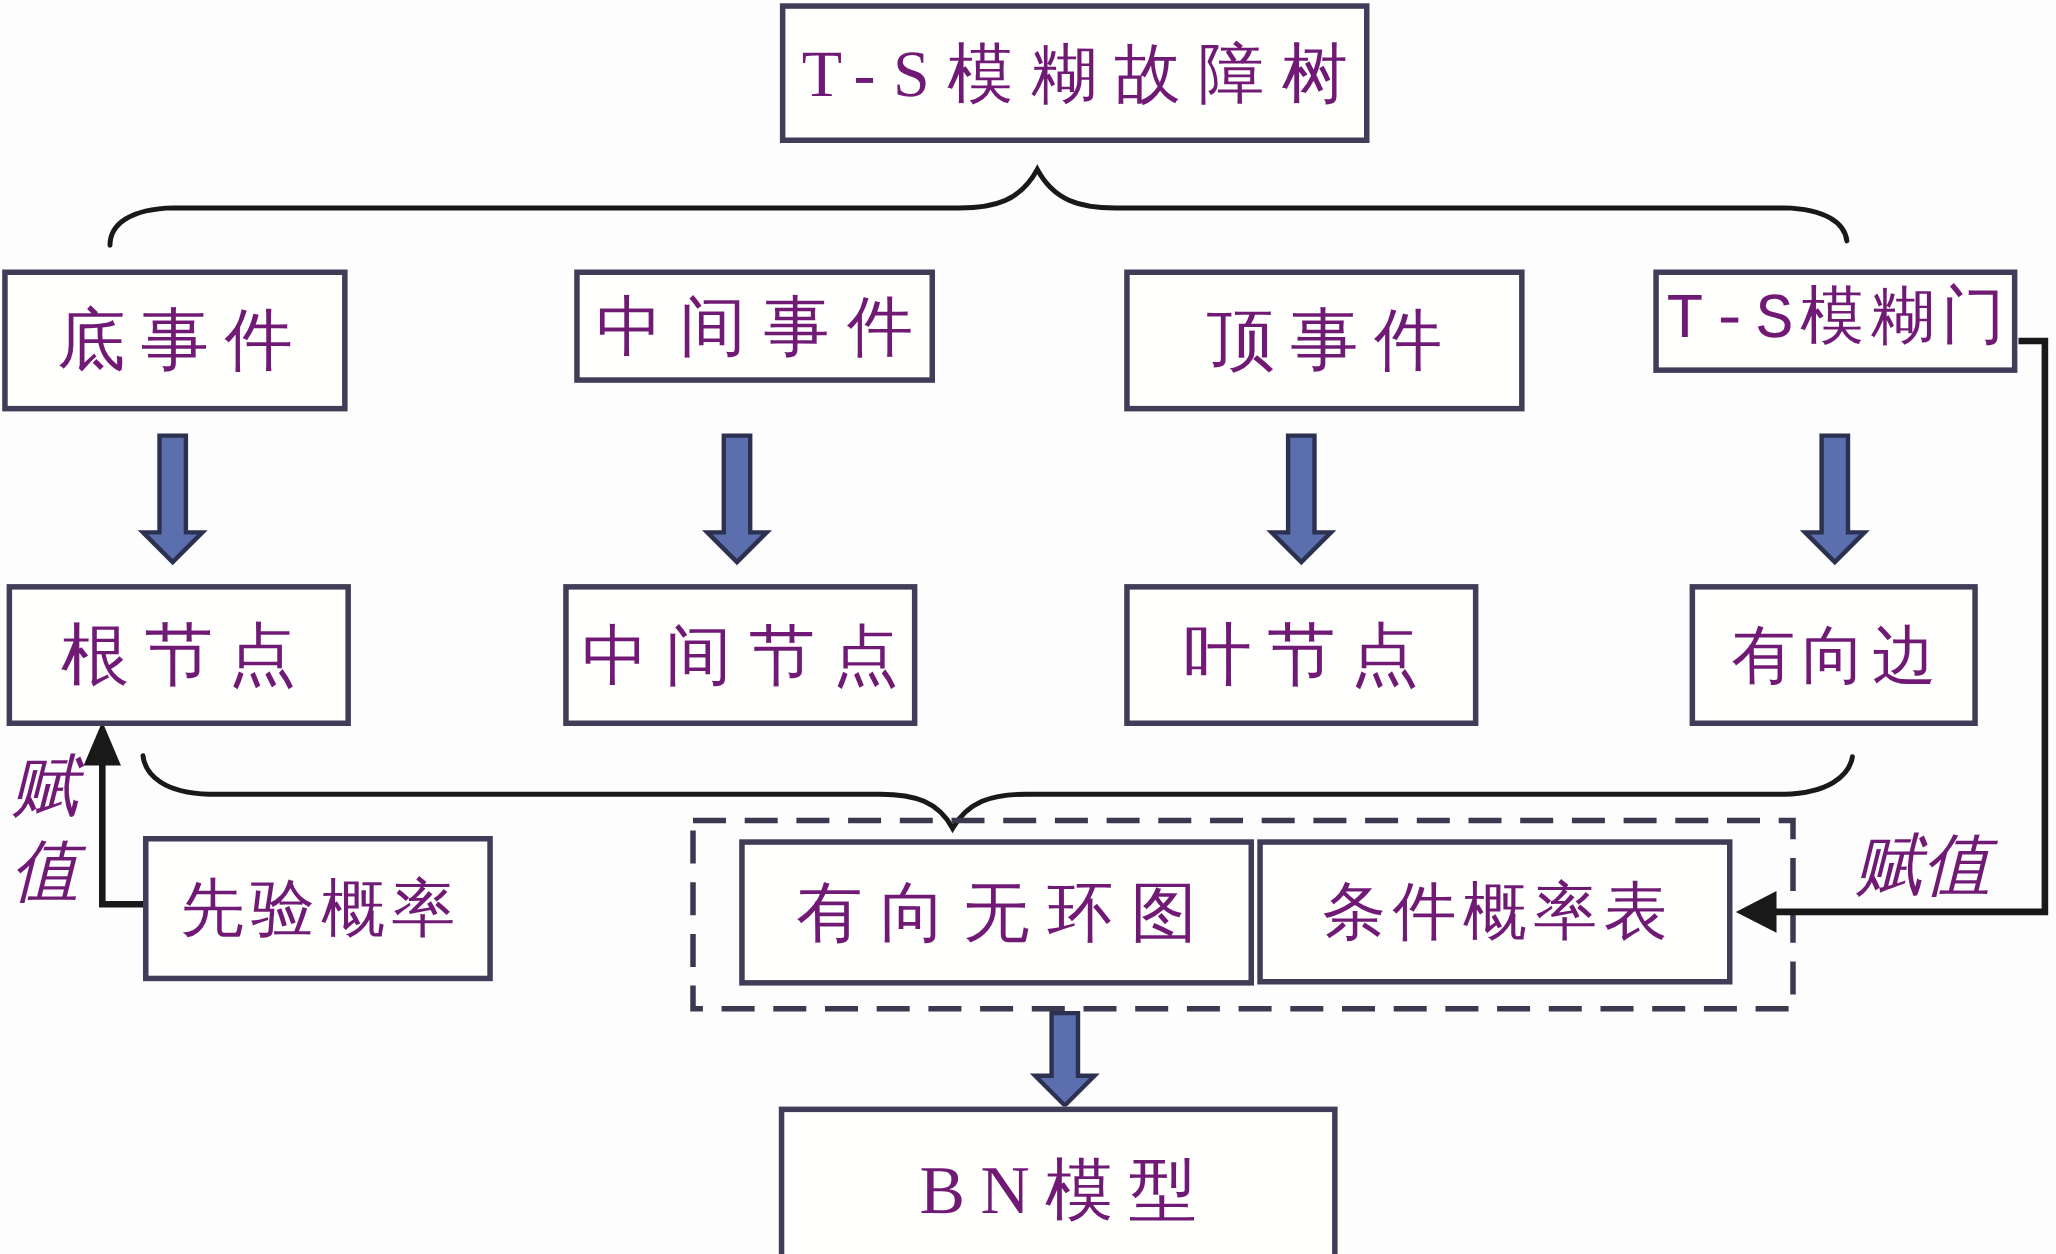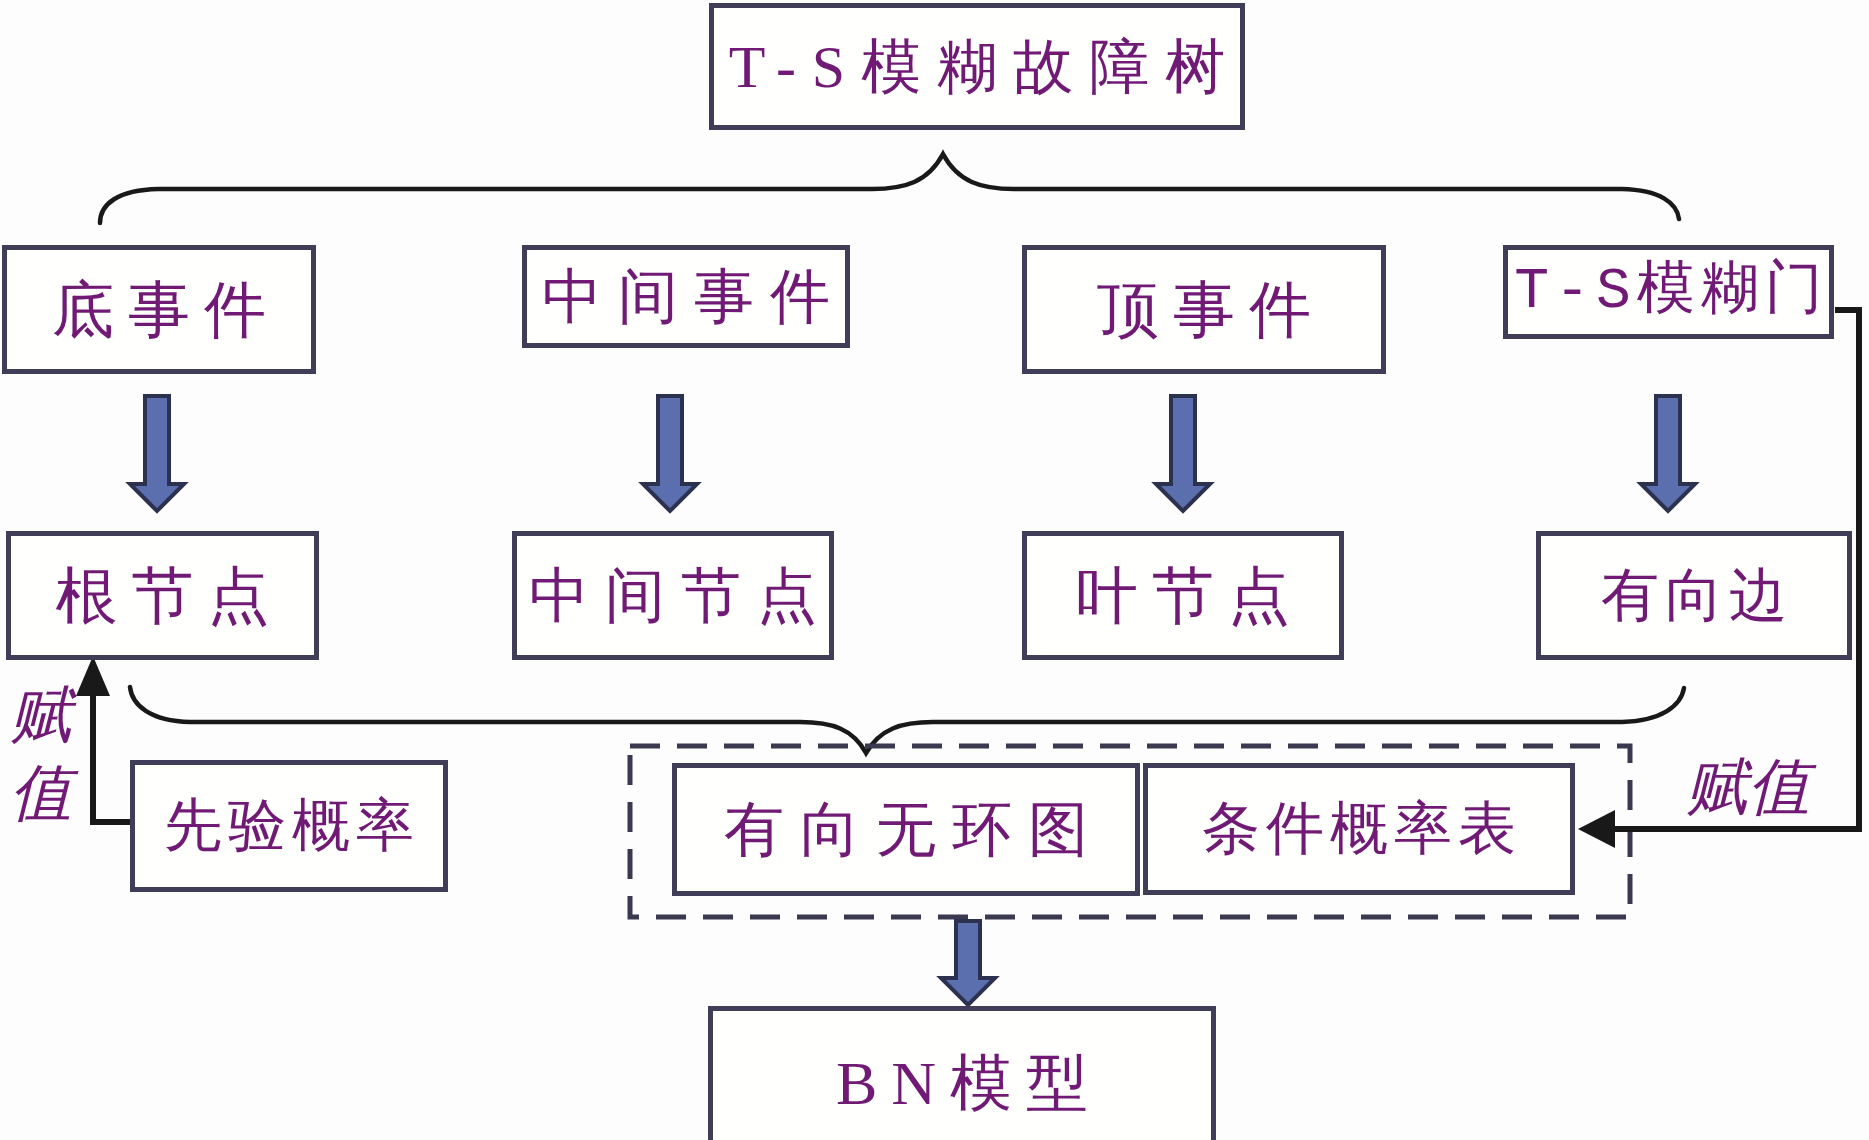--- a/index.html
+++ b/index.html
@@ -35,21 +35,21 @@
   }
   
   .b-title {left:709px; top:3px;   width:536px;height:127px;}
   .b-e1    {left:2px;   top:245px; width:314px;height:129px;}
   .b-e2    {left:506px; top:245px; width:328px;height:103px;margin-left:16px;}
   .b-e3    {left:1022px;top:245px; width:364px;height:129px;}
   .b-e4    {left:1503px;top:245px; width:331px;height:94px;font-family:Liberation Mono, monospace;}
   .b-n1    {left:6px;   top:531px; width:313px;height:129px;}
   .b-n2    {left:512px; top:531px; width:322px;height:129px;}
   .b-n3    {left:1022px;top:531px; width:322px;height:129px;text-align:center;}
-  .b-n4    {left:1536px;top:531px; width:316px;height:129px;}
+  .b-n4    {left:1536px;top:531px; width:262px;height:129px;}
   .b-prior {left:130px; top:760px; width:318px;height:132px;}
   .b-dag   {left:672px; top:763px; width:468px;height:133px;}
   .b-cpt   {left:1143px;top:763px; width:432px;height:132px;}
   .b-bn    {left:708px; top:1006px;width:508px;height:154px;}
   .lab-assign-left {left:2px;  top:676px; width:78px;  font-size:62px;}
   .lab-assign-right{left:1668px;top:748px;width:160px; font-size:62px;white-space:nowrap;}
 </style>
 </head>
 <body>
 

